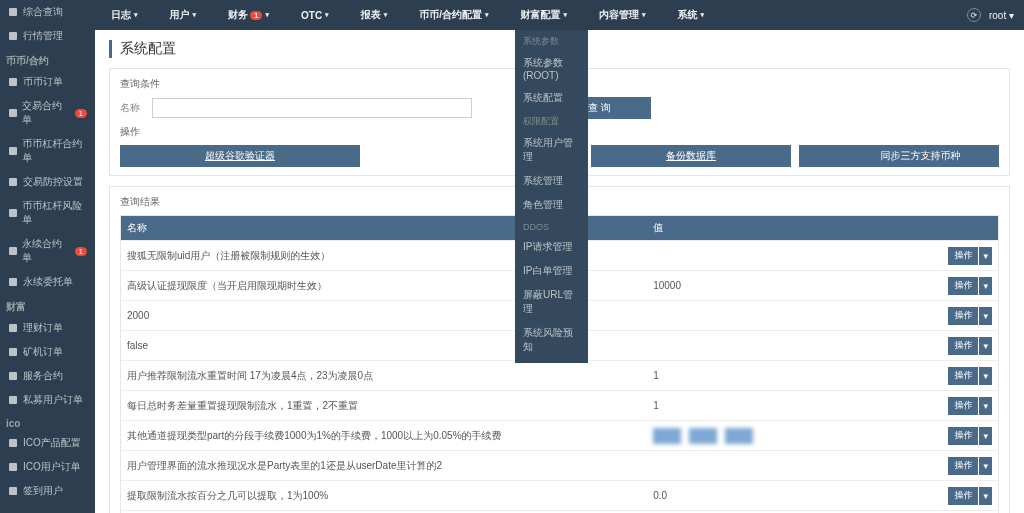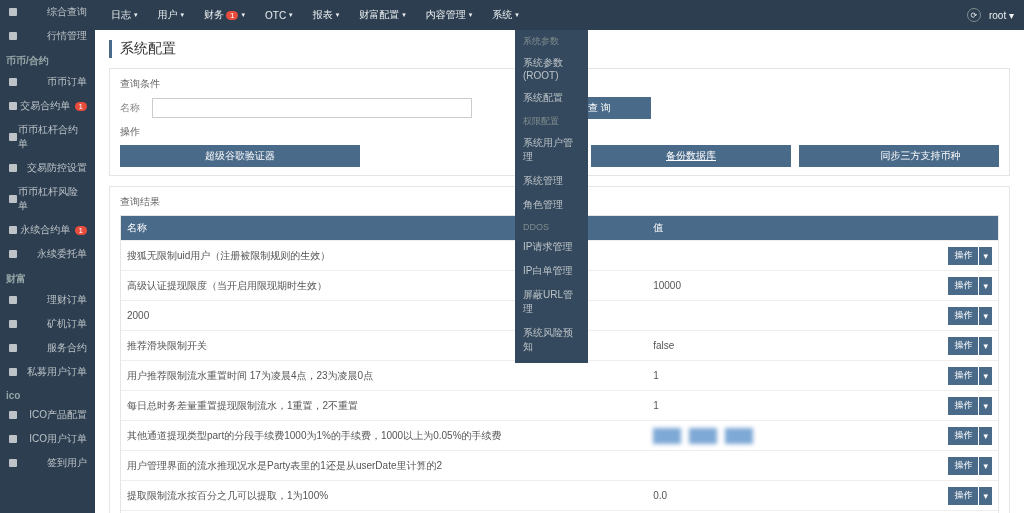--- a/index.html
+++ b/index.html
@@ -1,27 +1,27 @@
 <!DOCTYPE html>
 <html><head>
 <meta charset="utf-8">
 <style>
 * { margin: 0; padding: 0; box-sizing: border-box; }
 body { font-family: "Microsoft YaHei", Arial, sans-serif; font-size: 11px; background: #f0f0f0; color: #333; width: 1024px; height: 513px; overflow: hidden; }
 .app { display: flex; height: 100%; width: 100%; }
 
 .sidebar { width: 95px; background: #2c3e50; color: #bdc3c7; height: 100%; overflow-y: auto; font-size: 10px; }
-.side-item { padding: 5px 8px; display: flex; align-items: center; cursor: pointer; justify-content: space-between; }
+.side-item { padding: 5px 8px; display: flex; align-items: center; gap: 5px; cursor: pointer; }
 .side-item.head { color: #95a5a6; padding: 6px 6px 2px; font-size: 10px; font-weight: bold; }
 .side-item .icn { width: 10px; height: 10px; display: inline-block; }
 .badge-red { background: #e74c3c; color: #fff; border-radius: 7px; padding: 0 4px; font-size: 8px; margin-left: 2px; }
 
 .main { flex: 1; display: flex; flex-direction: column; height: 100%; }
 .topbar { height: 30px; background: #2c3e50; color: #ecf0f1; display: flex; align-items: center; padding: 0 10px; font-size: 10px; position: relative; }
-.topnav { display: flex; gap: 8px; }
+.topnav { display: flex; gap: 20px; font-weight: bold; }
 .topnav-item { padding: 0 6px; height: 30px; display: flex; align-items: center; cursor: pointer; white-space: nowrap; }
 .topnav-item .caret { margin-left: 3px; font-size: 7px; }
 .topbar-right { margin-left: auto; display: flex; align-items: center; gap: 8px; }
 .circle-icn { width: 14px; height: 14px; border: 1px solid #7f8c8d; border-radius: 50%; display: inline-flex; align-items: center; justify-content: center; font-size: 8px; }
 
 .dropdown { position: absolute; top: 30px; left: 420px; width: 73px; background: #34495e; color: #bdc3c7; z-index: 100; font-size: 10px; padding-bottom: 4px; }
 .dd-head { padding: 5px 8px 3px; color: #7f8c8d; font-size: 9px; }
 .dd-item { padding: 5px 8px; cursor: pointer; }
 
 .content { flex: 1; background: #fff; padding: 10px 14px; overflow-y: auto; }
@@ -174,20 +174,24 @@
             <span>财务</span>
             <span class="badge-red">1</span>
             <span class="caret">▾</span>
           </div>
           <div class="topnav-item">
             <span>OTC</span>
             <span class="caret">▾</span>
           </div>
           <div class="topnav-item">
             <span>报表</span>
+            <span class="caret">▾</span>
+          </div>
+          <div class="topnav-item">
+            <span>币币/合约配置</span>
             <span class="caret">▾</span>
           </div>
           <div class="topnav-item">
             <span>财富配置</span>
             <span class="caret">▾</span>
           </div>
           <div class="topnav-item">
             <span>内容管理</span>
             <span class="caret">▾</span>
           </div>
@@ -222,21 +226,21 @@
       <div class="panel">
         <div class="panel-label">查询条件</div>
         <div class="cond-row">
           <label>名称</label>
           <input type="text" placeholder="" style="">
           <span style="width:60px"></span>
           <button class="btn">查 询</button>
         </div>
         <div class="panel-label">操作</div>
         <div class="op-row" id="op-row">
-            <button class="btn" style="width: 240px;">超级谷歌验证器</button>
+            <button class="btn" style="width: 240px; text-decoration: underline;">超级谷歌验证器</button>
             <div class="gap"></div>
             <button class="btn" style="width: 200px; text-decoration: underline;">备份数据库</button>
             <button class="btn" style="width: 200px; padding-left: 43px;">同步三方支持币种</button>
           </div>
       </div>
 
       <div class="panel" style="padding:8px 10px 0;">
         <div class="panel-label">查询结果</div>
         <div class="table">
           <div class="thead">
@@ -262,21 +266,20 @@
     </div>
               </div>
               <div class="trow">
     <div class="td-val">2000</div>
     <div class="td-act">
       <button class="act-btn">操作</button>
       <button class="act-btn caret-b">▾</button>
     </div>
               </div>
               <div class="trow">
-                <div class="td-name">推荐滑块限制开关</div>
     <div class="td-val">false</div>
     <div class="td-act">
       <button class="act-btn">操作</button>
       <button class="act-btn caret-b">▾</button>
     </div>
               </div>
               <div class="trow">
                 <div class="td-name">用户推荐限制流水重置时间 17为凌晨4点，23为凌晨0点</div>
     <div class="td-val">1</div>
     <div class="td-act">

